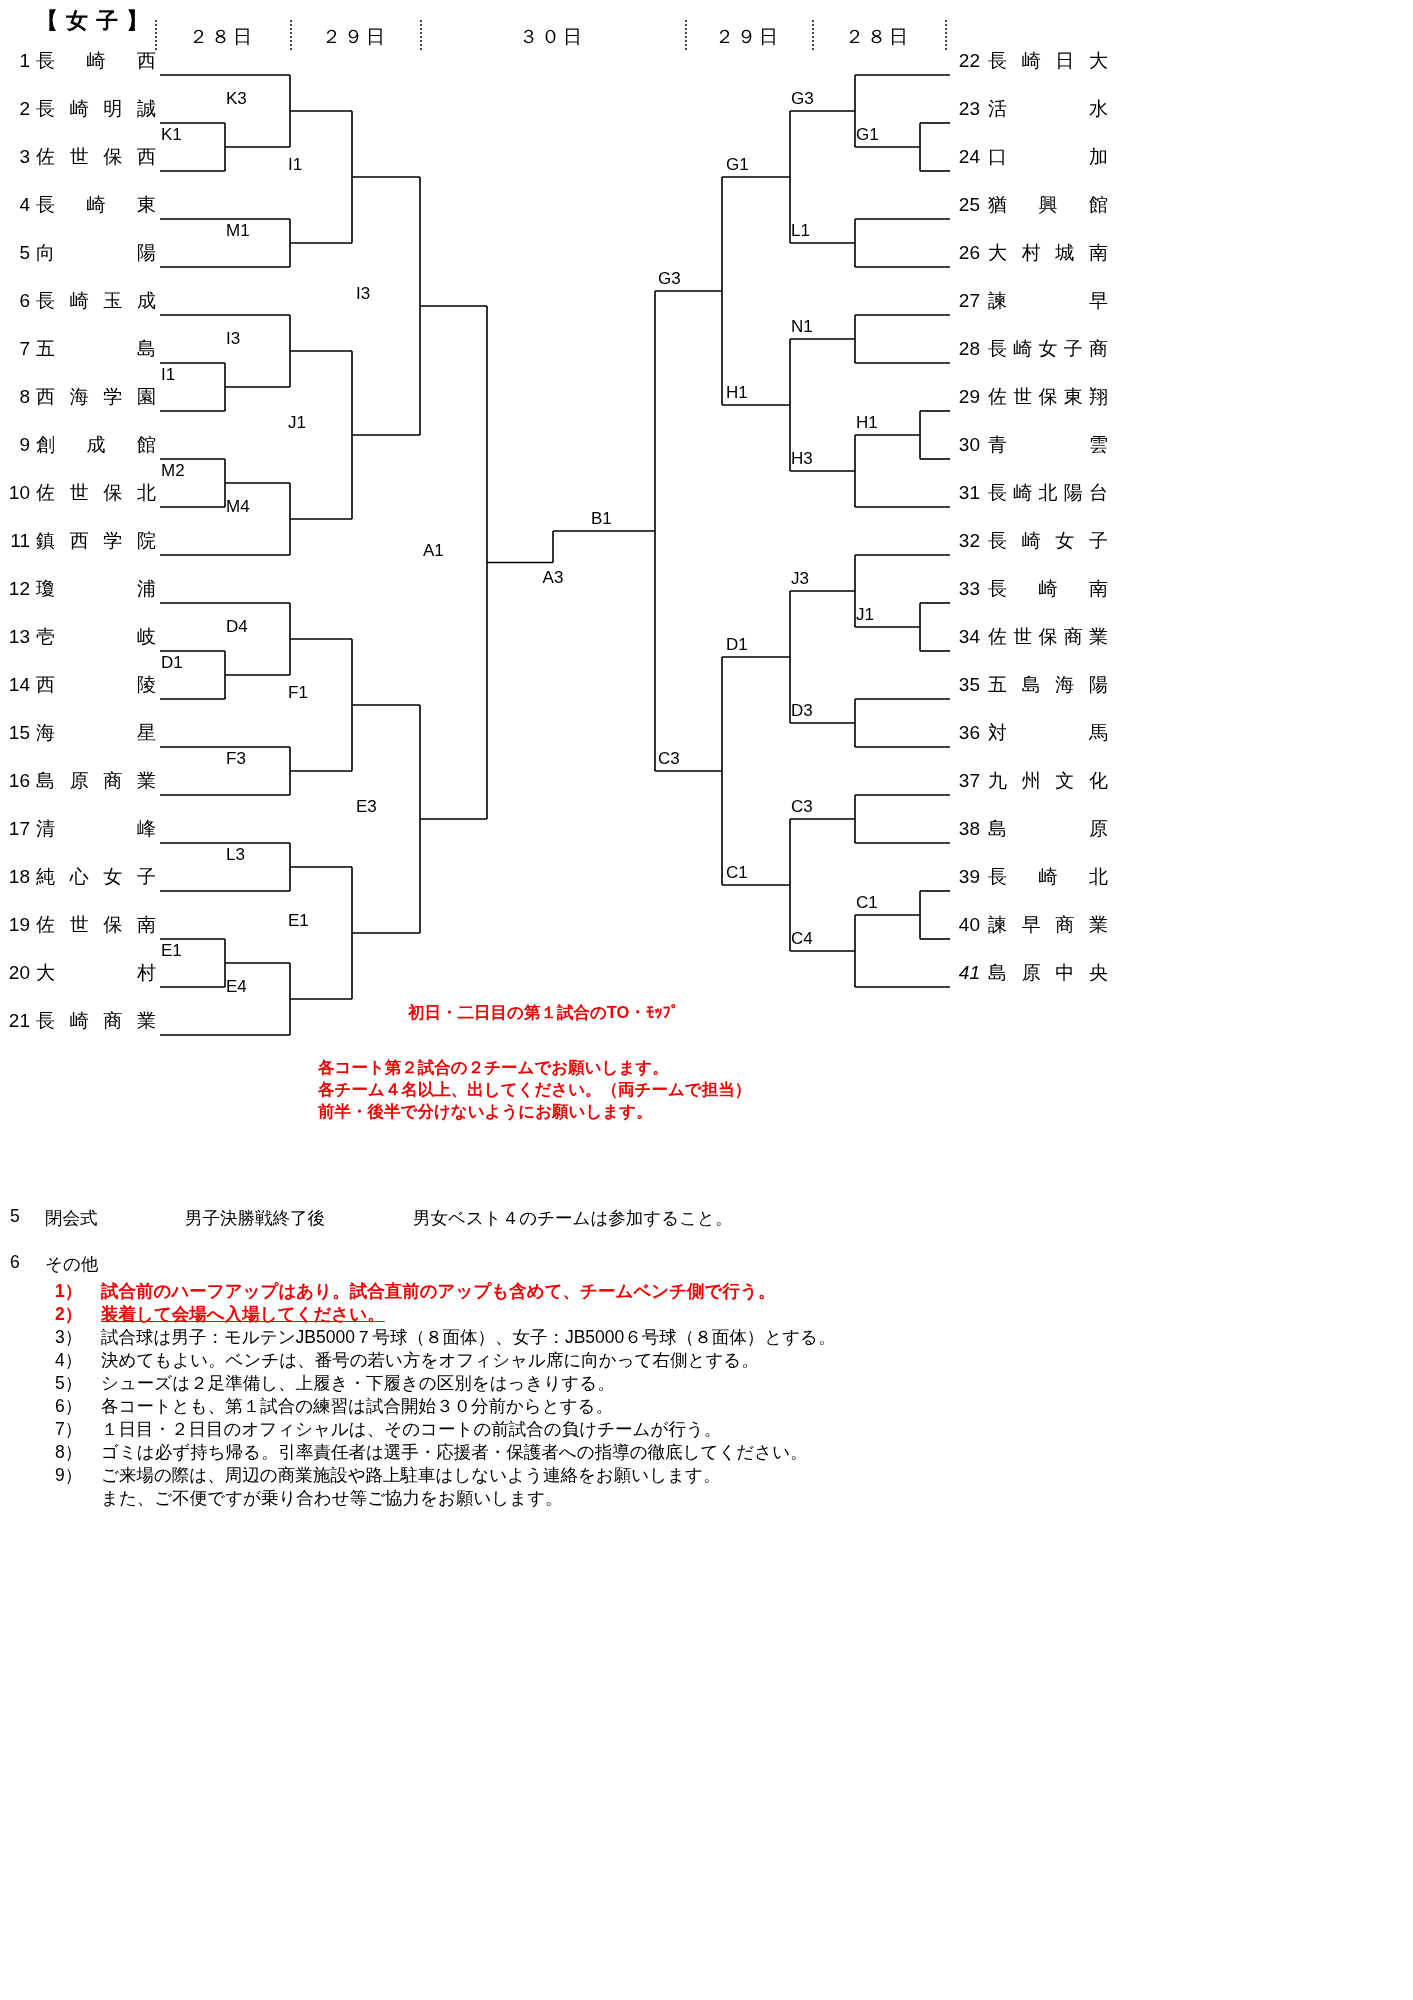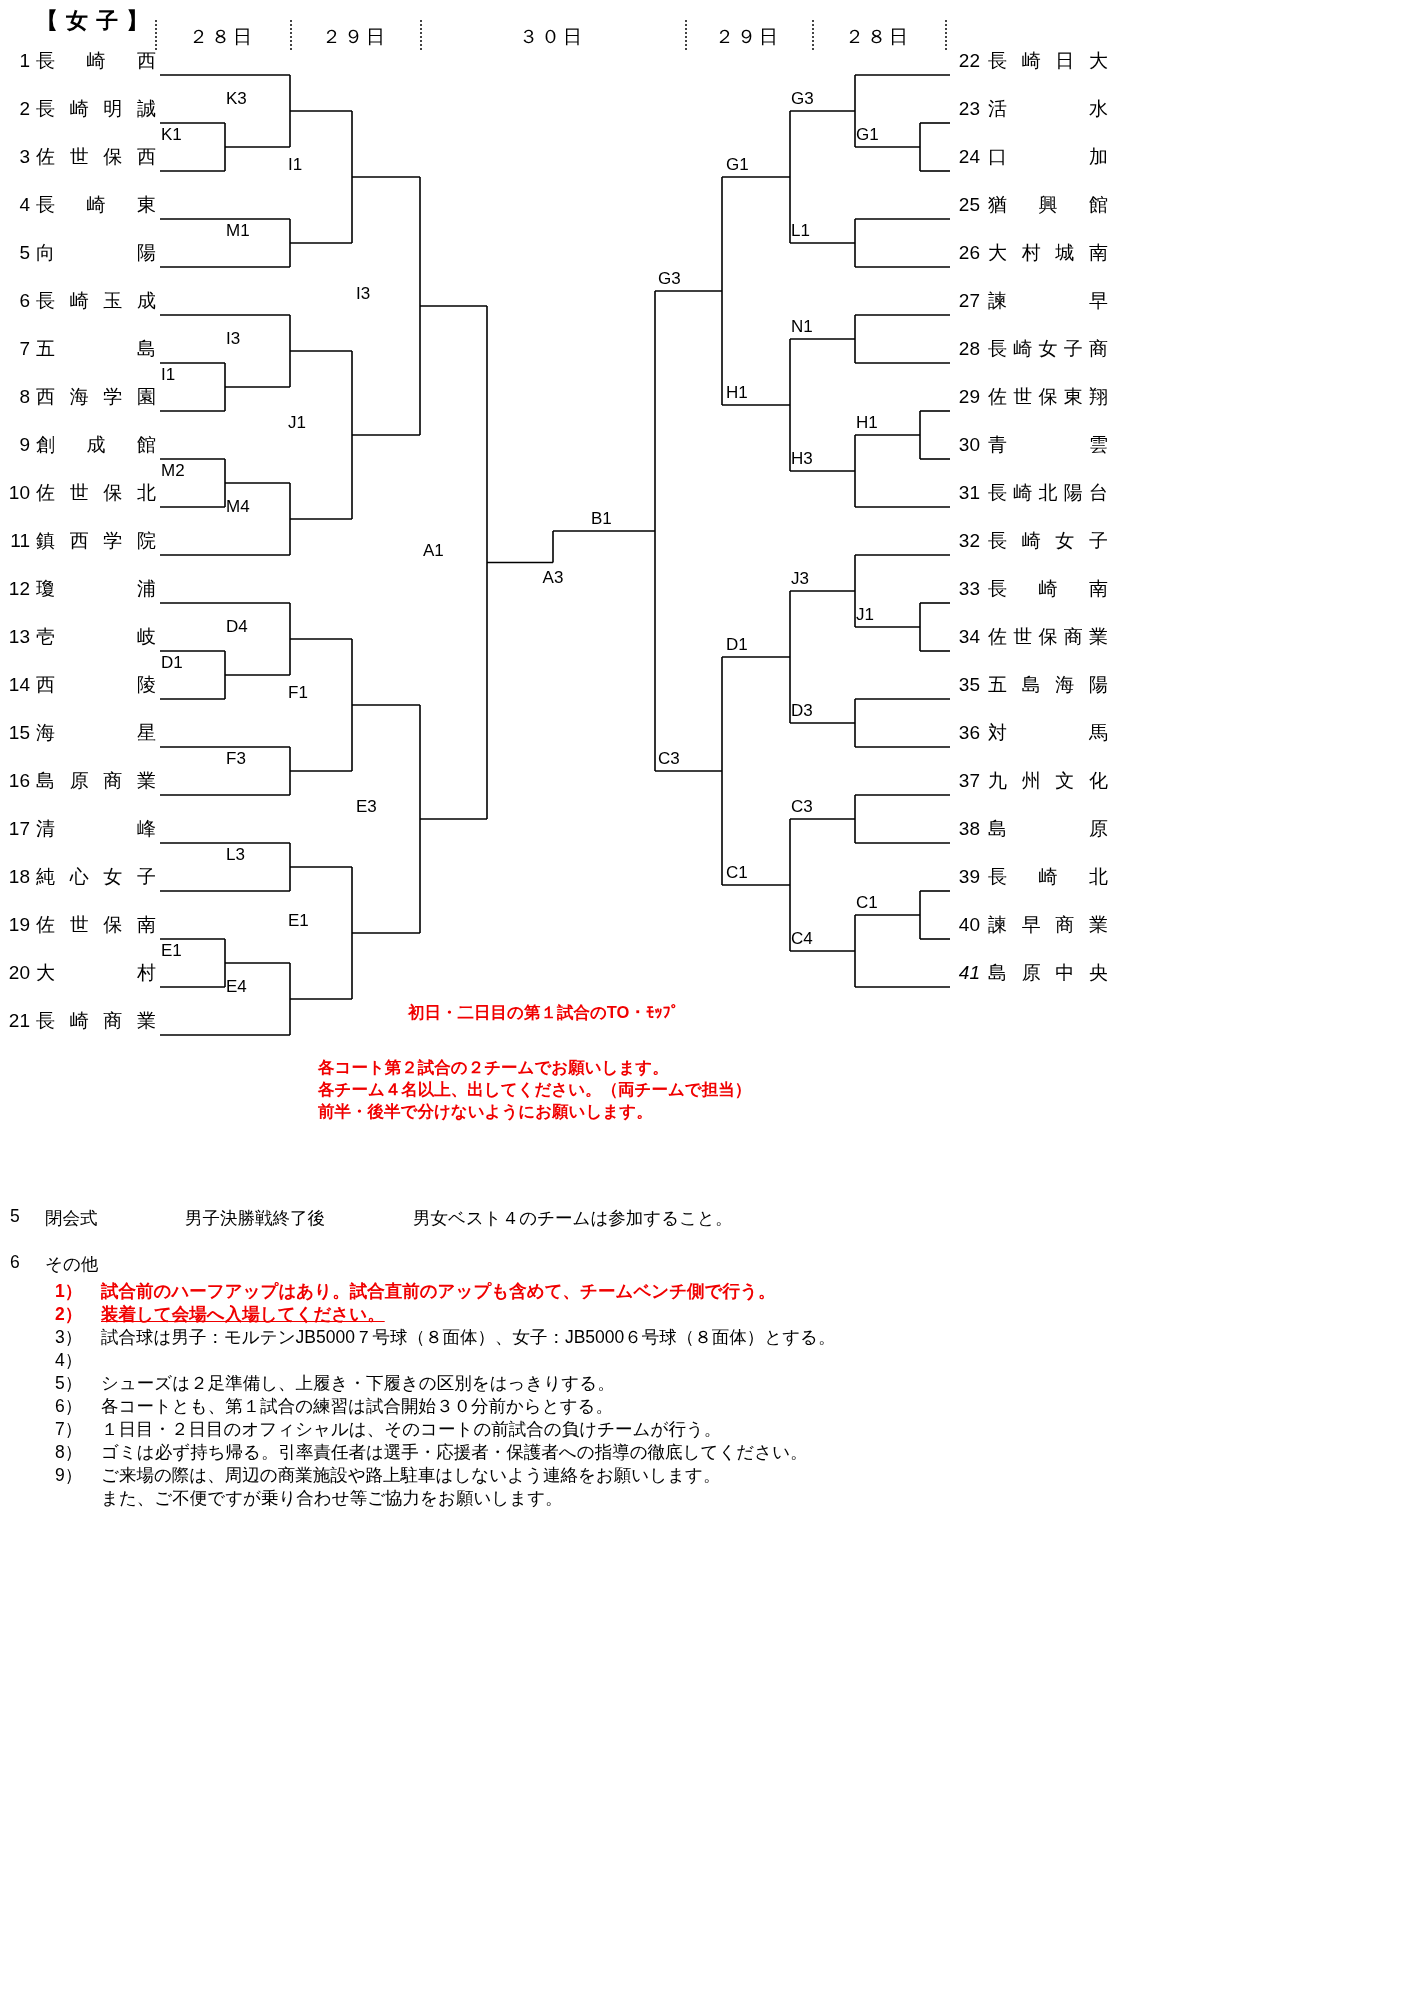--- a/index.html
+++ b/index.html
@@ -328,20 +328,21 @@
       </div>
       <div class="s6-item">
         <span class="s6-marker">3）</span>
         <span class="s6-text">
           <div>試合球は男子：モルテンJB5000７号球（８面体）、女子：JB5000６号球（８面体）とする。</div>
         </span>
       </div>
       <div class="s6-item">
         <span class="s6-marker">4）</span>
         <span class="s6-text">
+          <div>決めてもよい。ベンチは、番号の若い方をオフィシャル席に向かって右側とする。</div>
         </span>
       </div>
       <div class="s6-item">
         <span class="s6-marker">5）</span>
         <span class="s6-text">
           <div>シューズは２足準備し、上履き・下履きの区別をはっきりする。</div>
         </span>
       </div>
       <div class="s6-item">
         <span class="s6-marker">6）</span>

